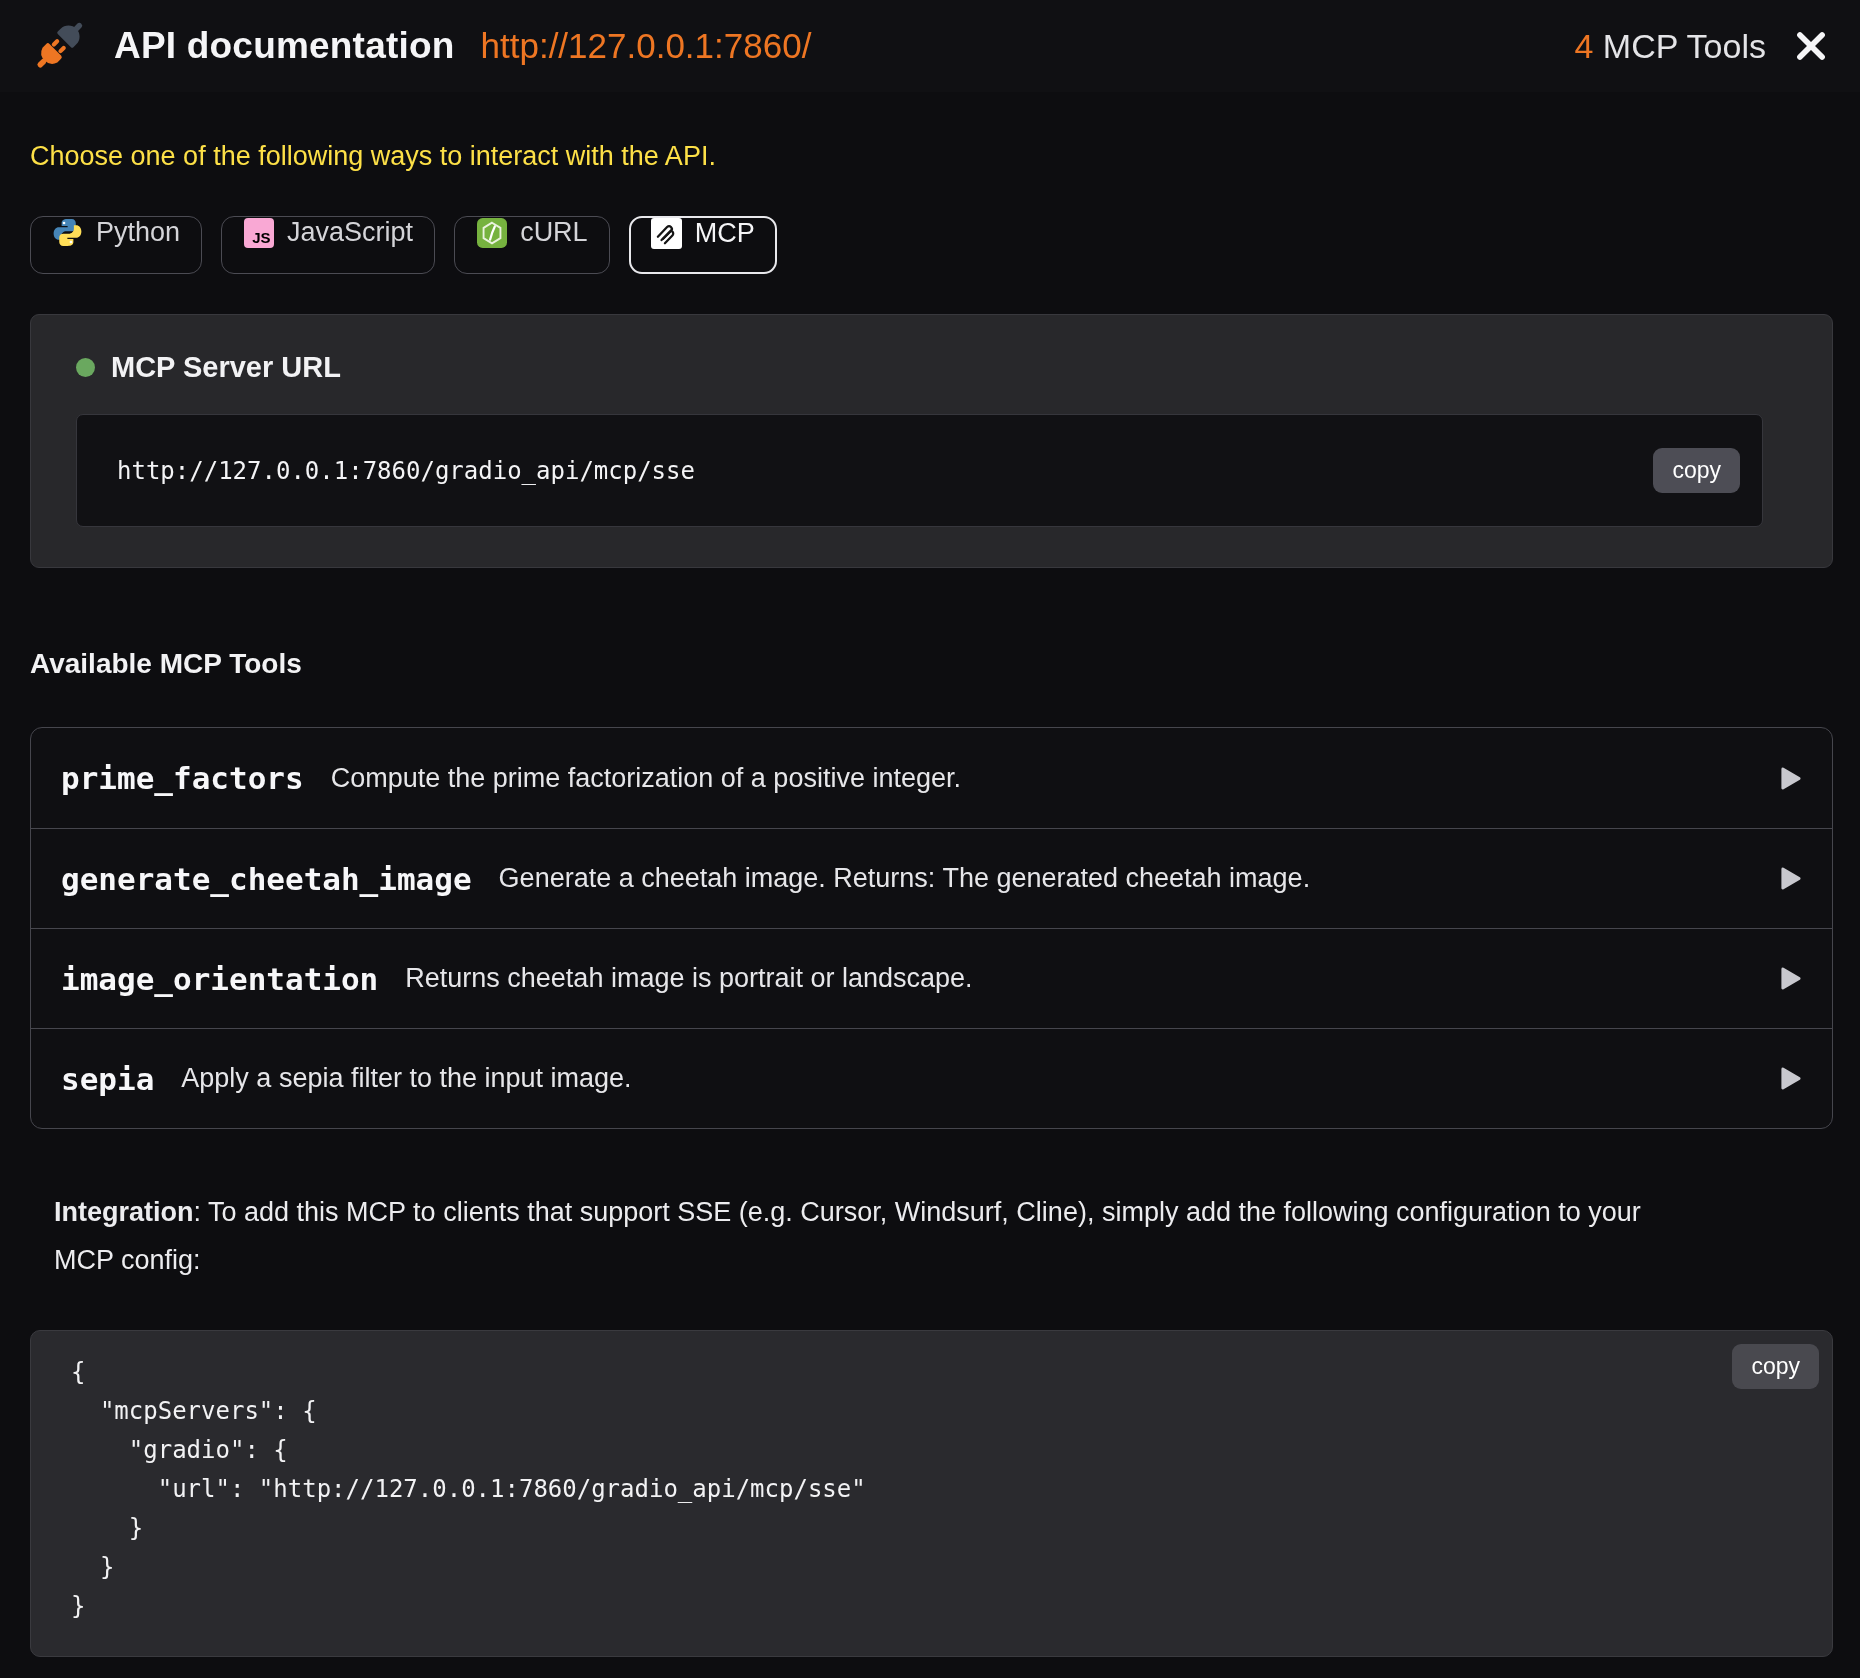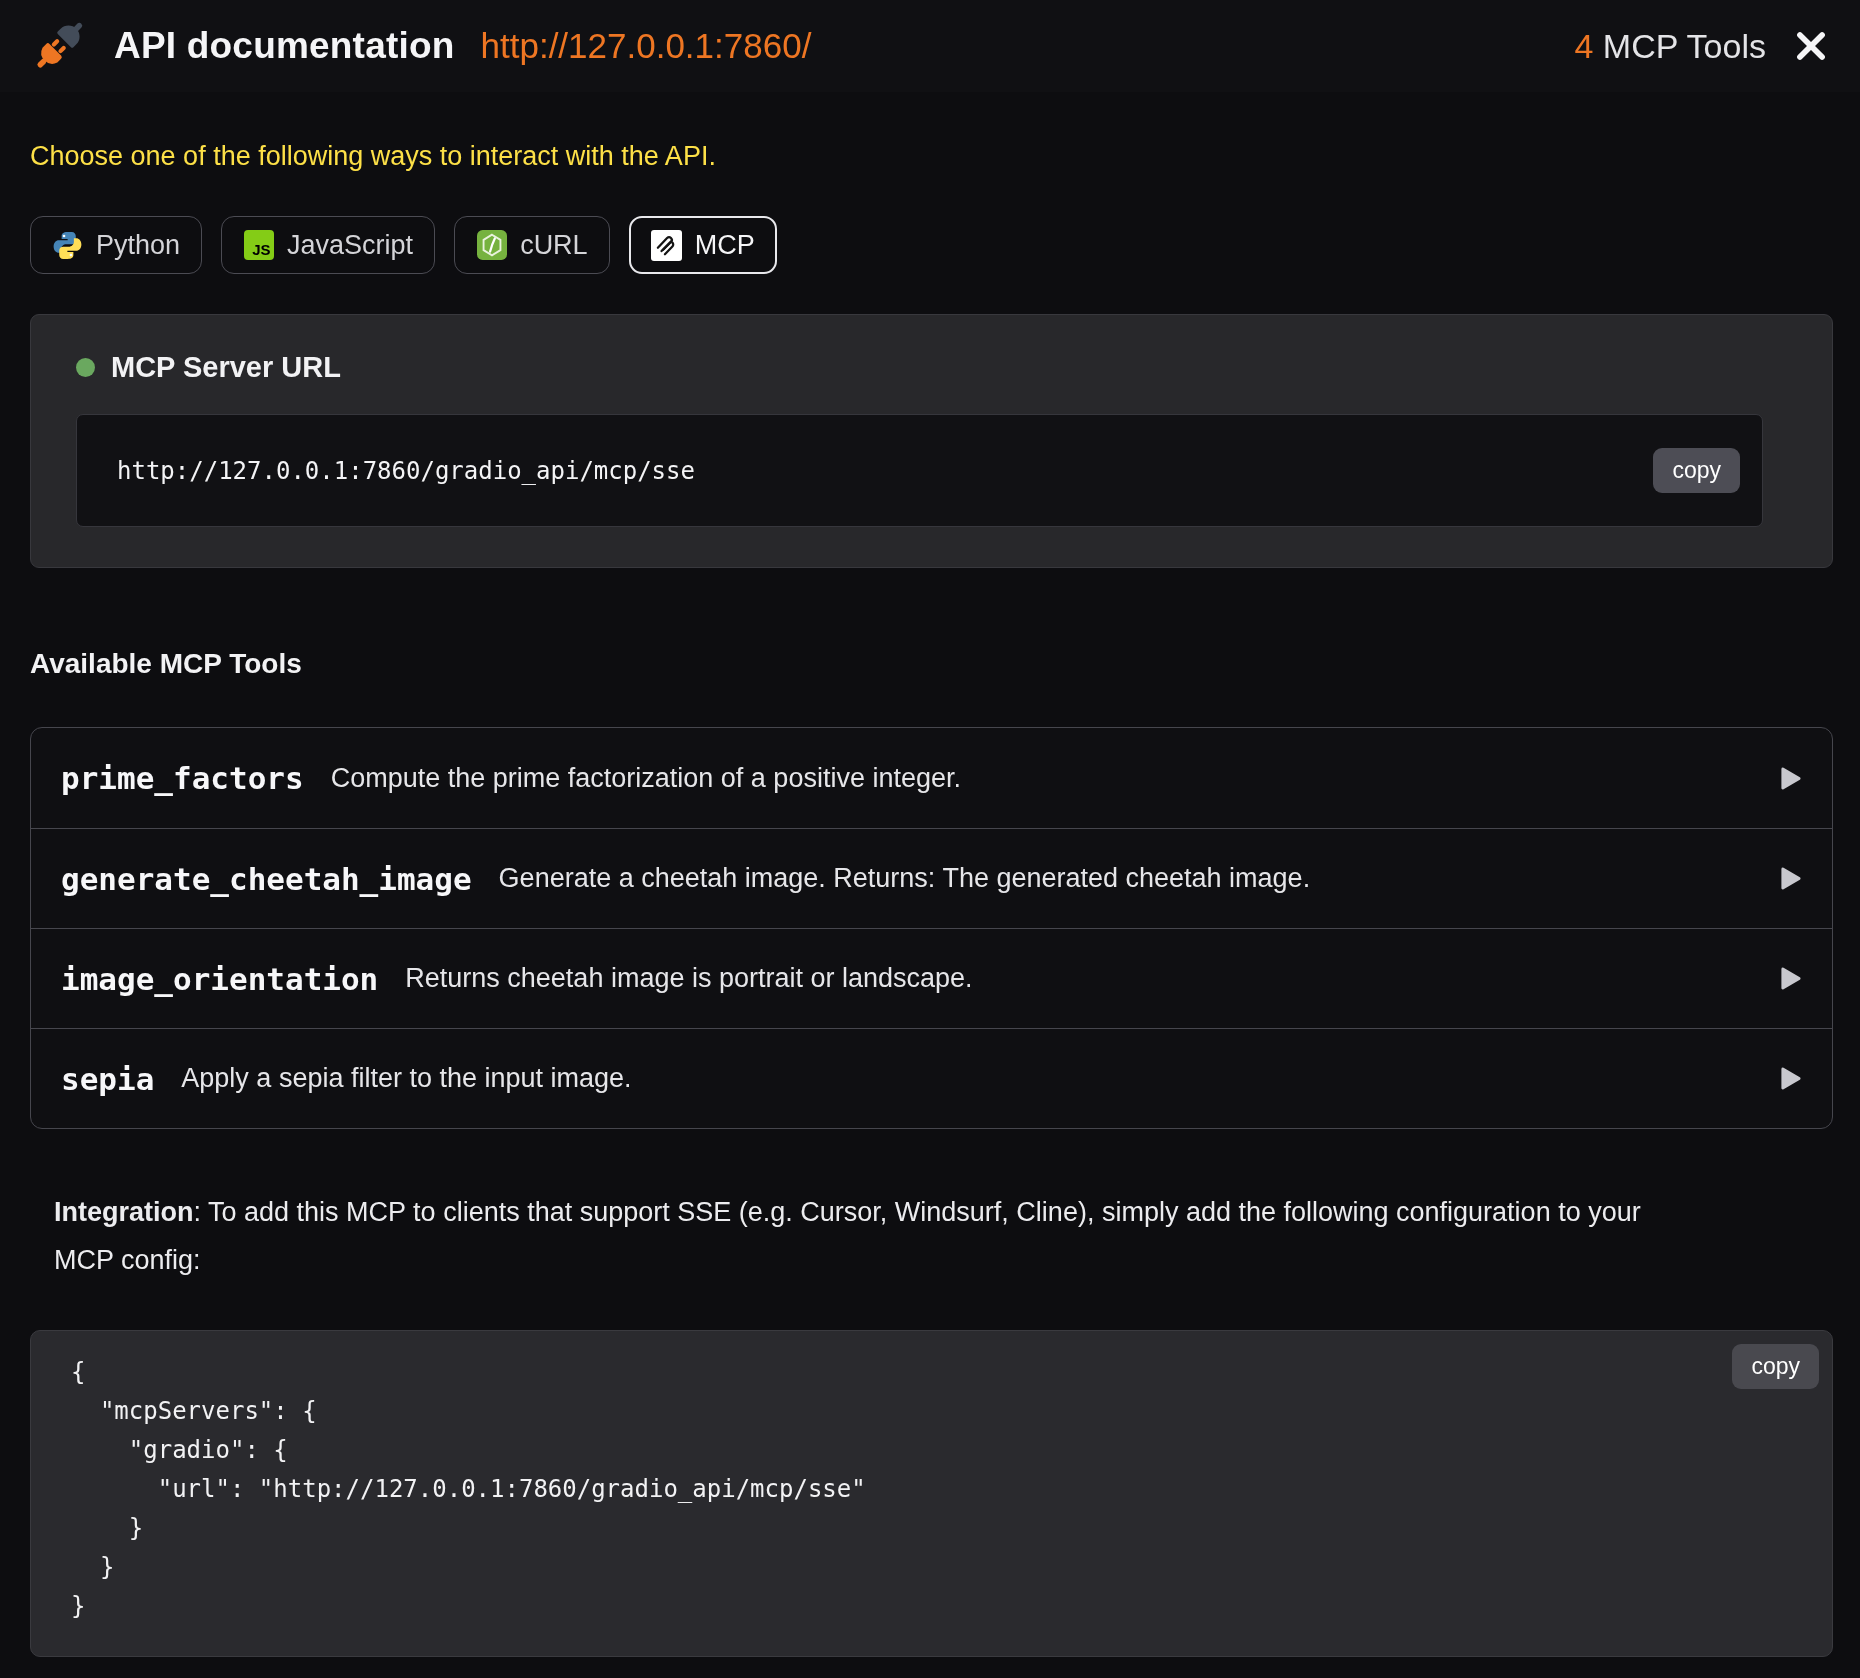--- a/index.html
+++ b/index.html
@@ -28,33 +28,33 @@
   .close-btn { width: 34px; height: 34px; display: flex; align-items: center; justify-content: center; cursor: pointer; background: none; border: none; }
 
   
   .main { padding: 0 27px 0 30px; }
 
   .intro { margin-top: 49px; font-size: 27px; color: #fde047; }
 
   
   .tabs { margin-top: 44px; display: flex; gap: 19px; align-items: center; }
   .tab {
-    display: flex; align-items: center; gap: 13px;
+    display: flex; gap: 13px;
     height: 58px; padding: 0 21px;
     background: transparent;
     border: 1px solid #4b4b53;
     border-radius: 13px;
     font-size: 27px; color: #d4d4d8;
     font-family: "Liberation Sans", sans-serif;
     cursor: pointer;
   }
   .tab.selected { border: 2px solid #e8e8ec; padding: 0 20px; color: #f5f5f7; }
   .tab-icon { width: 31px; height: 31px; flex: 0 0 auto; display: flex; align-items: center; justify-content: center; }
   .js-badge {
-    width: 30px; height: 30px; background: #84cc16; border-radius: 4px;
+    width: 30px; height: 30px; background: #f9a8d4; border-radius: 4px;
     display: flex; align-items: flex-end; justify-content: flex-end;
     color: #000; font-weight: 700; font-size: 15px; padding: 2px 3px;
   }
   .mcp-badge { width: 31px; height: 31px; background: #ffffff; border-radius: 3px; display: flex; align-items: center; justify-content: center; }
 
   
   .server-panel {
     margin-top: 40px;
     background: #28282b;
     border: 1px solid #38383d;

